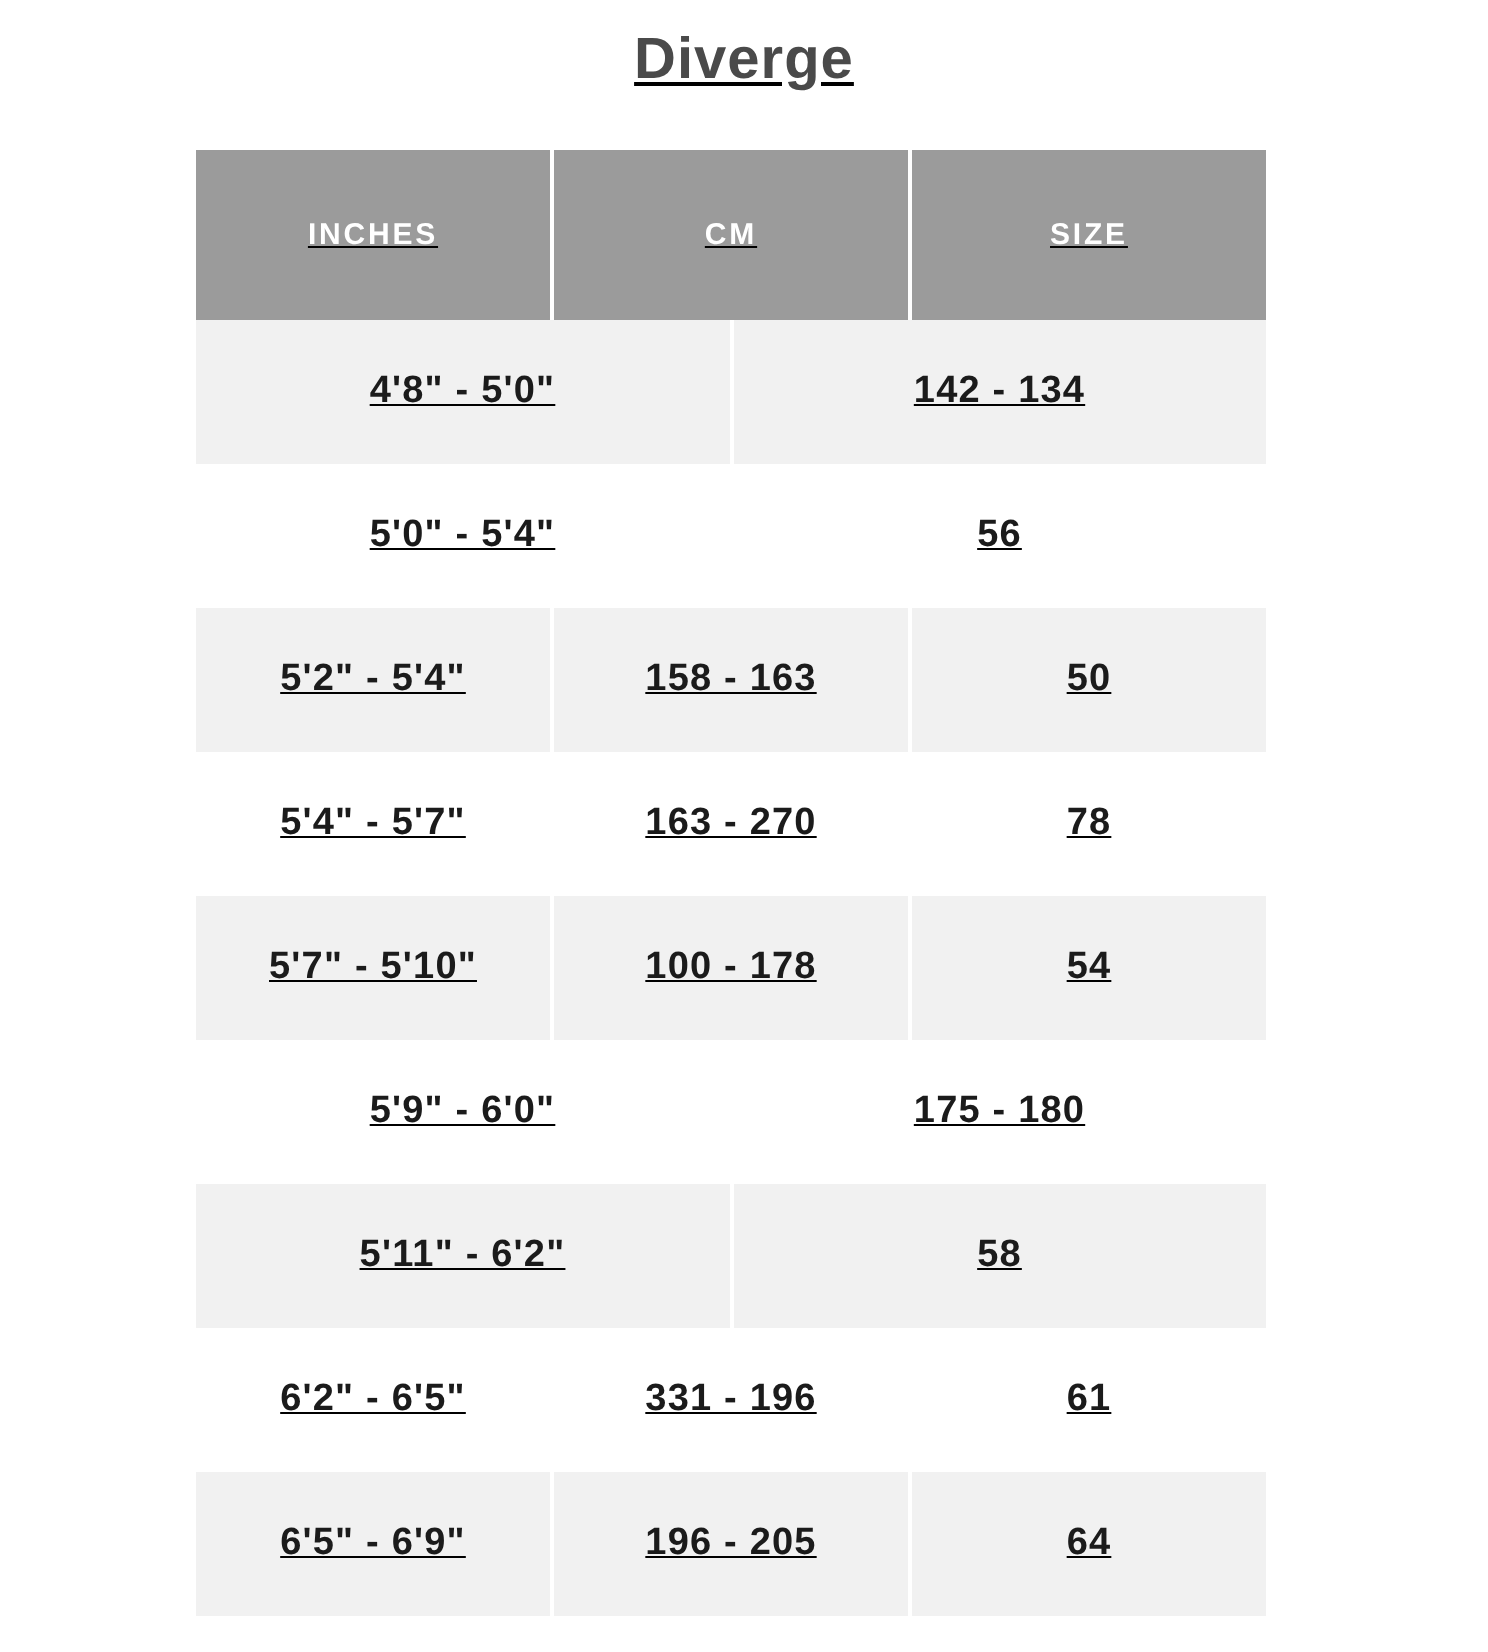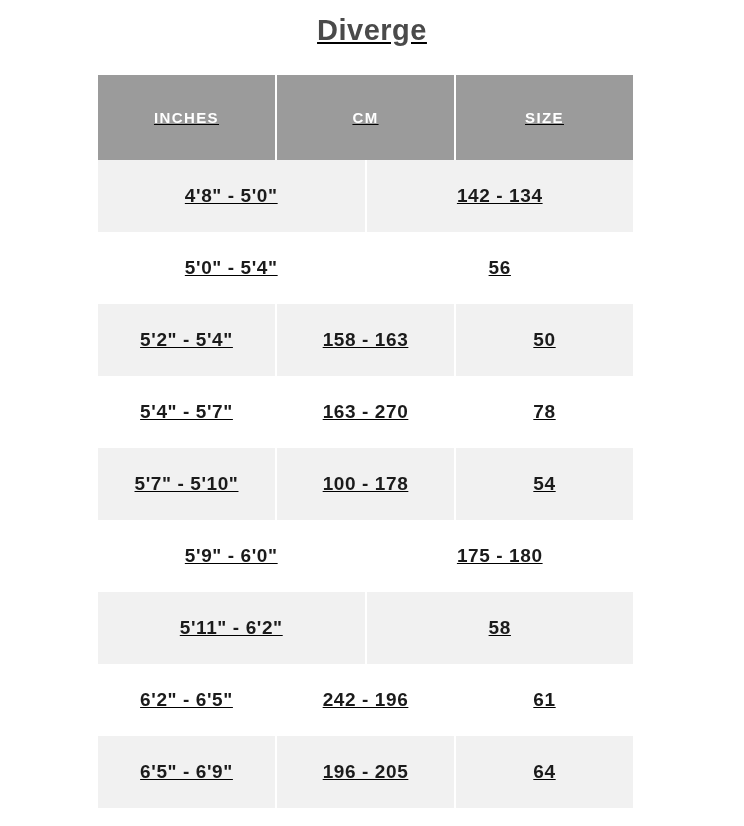--- a/index.html
+++ b/index.html
@@ -116,21 +116,21 @@
     <div class="cell">175 - 180</div>
   </div>
 
   <div class="t-row">
     <div class="cell">5'11" - 6'2"</div>
     <div class="cell">58</div>
   </div>
 
   <div class="t-row">
     <div class="cell">6'2" - 6'5"</div>
-    <div class="cell">242 - 196</div>
+    <div class="cell">331 - 196</div>
     <div class="cell">61</div>
   </div>
 
   <div class="t-row">
     <div class="cell">6'5" - 6'9"</div>
     <div class="cell">196 - 205</div>
     <div class="cell">64</div>
   </div>
 </div>
   </div>

